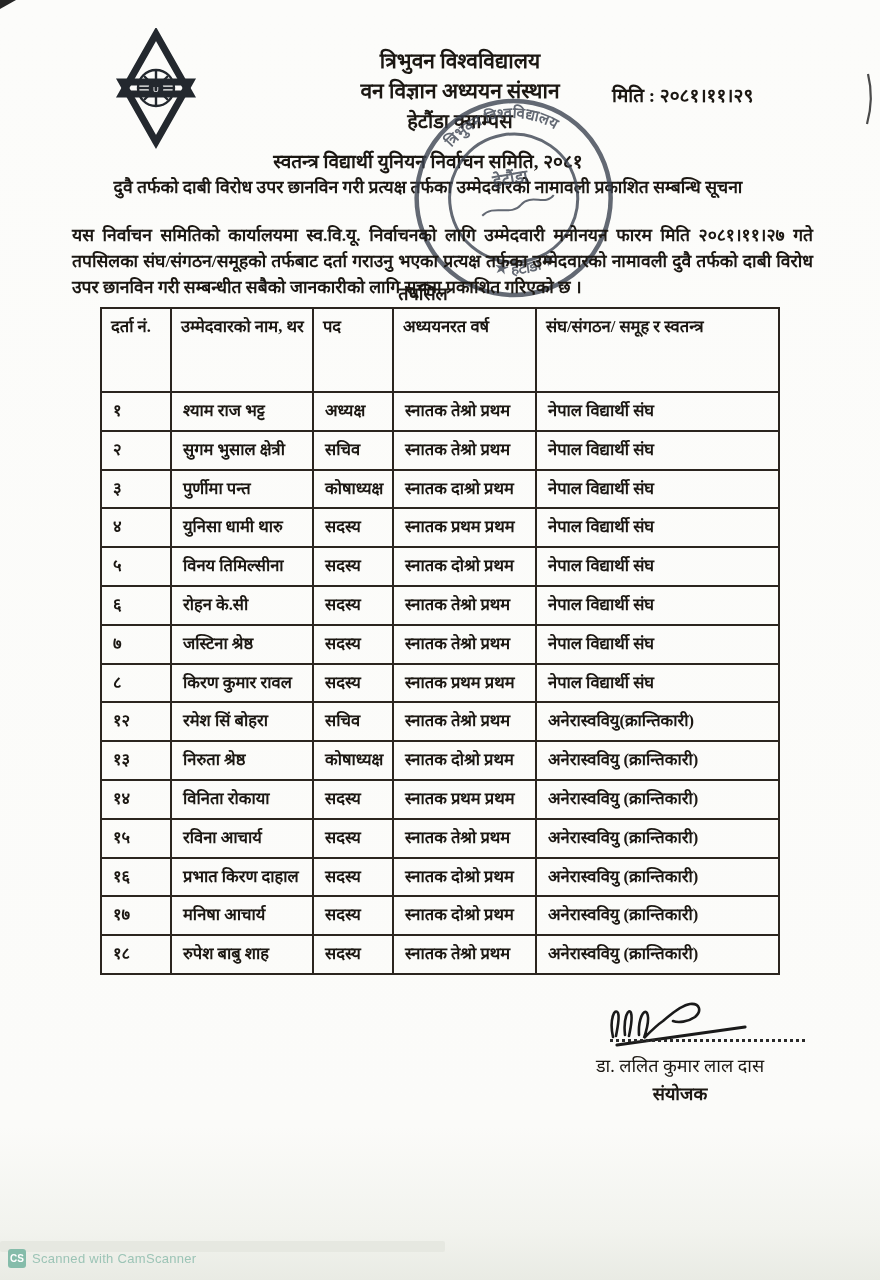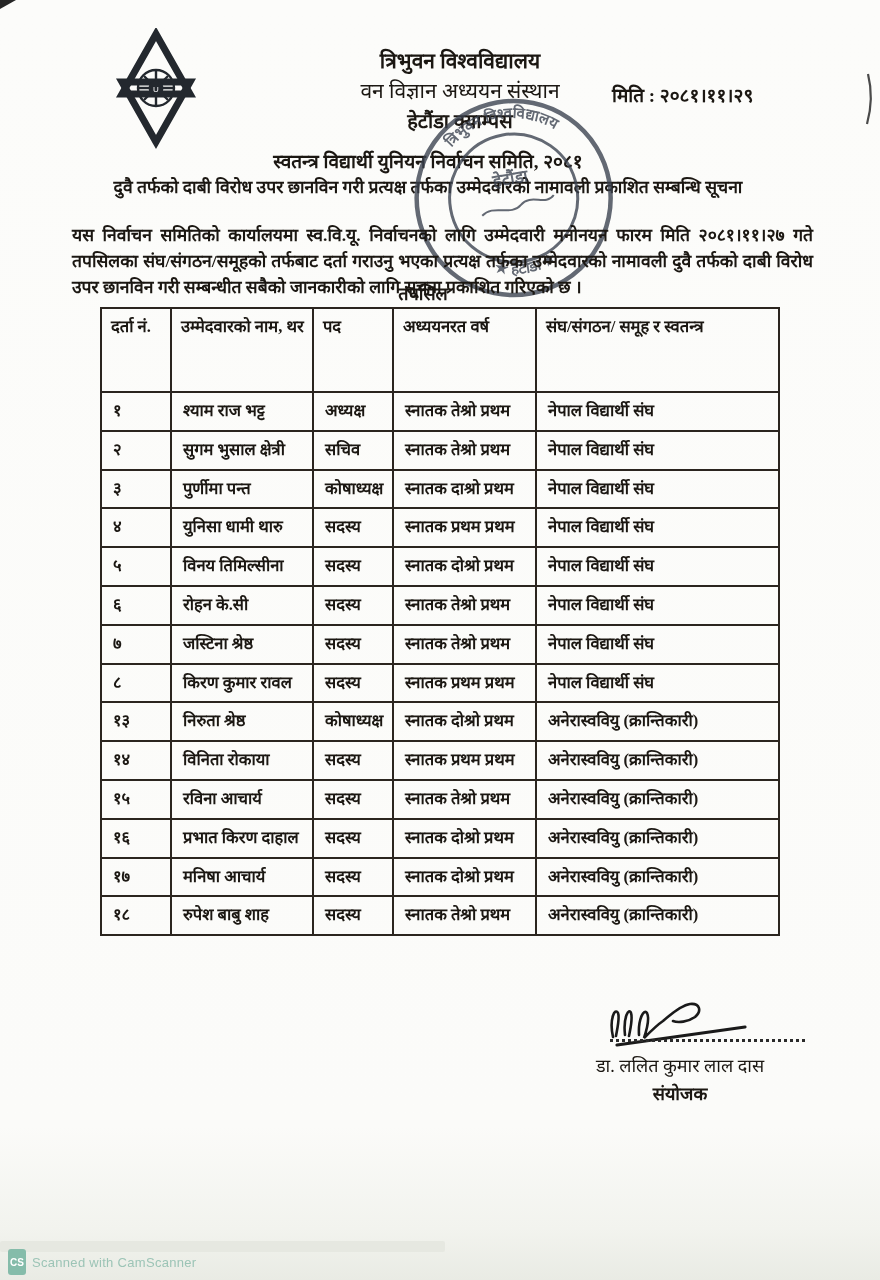--- a/index.html
+++ b/index.html
@@ -12,21 +12,21 @@
   
   .corner-artifact{position:absolute;top:0;left:0;width:0;height:0;
     border-top:9px solid #262626;border-right:16px solid transparent;}
   .pen-line{position:absolute;top:70px;left:855px;}
   .scan-band{position:absolute;left:0;top:1241px;width:445px;height:11px;
     background:#e3e6df;opacity:.8;border-radius:2px;}
   
   .uni-logo{position:absolute;left:95px;top:28px;}
   .letterhead{position:absolute;left:40px;top:46px;width:840px;text-align:center;}
   .org1{font-size:21px;font-weight:700;line-height:30px;}
-  .org2{font-size:21px;font-weight:400;line-height:30px;}
+  .org2{font-size:21px;font-weight:700;line-height:30px;}
   .org3{font-size:20px;font-weight:700;line-height:30px;}
   .doc-date{position:absolute;left:612px;top:82px;font-size:19px;font-weight:700;}
   .titles{position:absolute;left:0;top:148px;width:856px;text-align:center;}
   .title1{font-size:19px;font-weight:700;line-height:27px;}
   .title2{font-size:17.5px;font-weight:700;line-height:25px;}
   .body-par{position:absolute;left:72px;top:222px;width:741px;
     font-size:17.5px;font-weight:600;line-height:26px;text-align:justify;}
   .tbl-caption{position:absolute;left:8px;top:281px;width:830px;text-align:center;
     font-size:18px;font-weight:700;}
   
@@ -42,21 +42,21 @@
   
   .sig-area{position:absolute;left:555px;top:995px;width:250px;text-align:center;}
   .sig-scribble{position:relative;height:50px;}
   .dotted-line{position:absolute;left:55px;top:44px;width:195px;
     border-bottom:3px dotted #2a2a2a;}
   .sig-name{font-size:18px;font-weight:400;margin-top:8px;}
   .sig-role{font-size:18px;font-weight:700;margin-top:4px;}
   
   .watermark{position:absolute;left:8px;top:1249px;display:flex;align-items:center;gap:6px;
     font-family:"Liberation Sans","DejaVu Sans",sans-serif;}
-  .cs-badge{width:18px;height:26px;border-radius:3px;background:#85bcaa;color:#ffffff;
+  .cs-badge{width:18px;height:19px;border-radius:3px;background:#85bcaa;color:#ffffff;
     font-size:10px;font-weight:700;display:flex;align-items:center;justify-content:center;}
   .cs-text{font-size:13px;color:#9cc4b6;letter-spacing:.3px;}
 </style>
 </head>
 <body>
 
 <div class="page">
 
   <div class="corner-artifact"></div>
 
@@ -183,20 +183,27 @@
           <td>नेपाल विद्यार्थी संघ</td>
         </tr>
         <tr>
           <td>८</td>
           <td>किरण कुमार रावल</td>
           <td>सदस्य</td>
           <td>स्नातक प्रथम प्रथम</td>
           <td>नेपाल विद्यार्थी संघ</td>
         </tr>
         <tr>
+          <td>१२</td>
+          <td>रमेश सिं बोहरा</td>
+          <td>सचिव</td>
+          <td>स्नातक तेश्रो प्रथम</td>
+          <td>अनेरास्ववियु(क्रान्तिकारी)</td>
+        </tr>
+        <tr>
           <td>१३</td>
           <td>निरुता श्रेष्ठ</td>
           <td>कोषाध्यक्ष</td>
           <td>स्नातक दोश्रो प्रथम</td>
           <td>अनेरास्ववियु (क्रान्तिकारी)</td>
         </tr>
         <tr>
           <td>१४</td>
           <td>विनिता रोकाया</td>
           <td>सदस्य</td>

